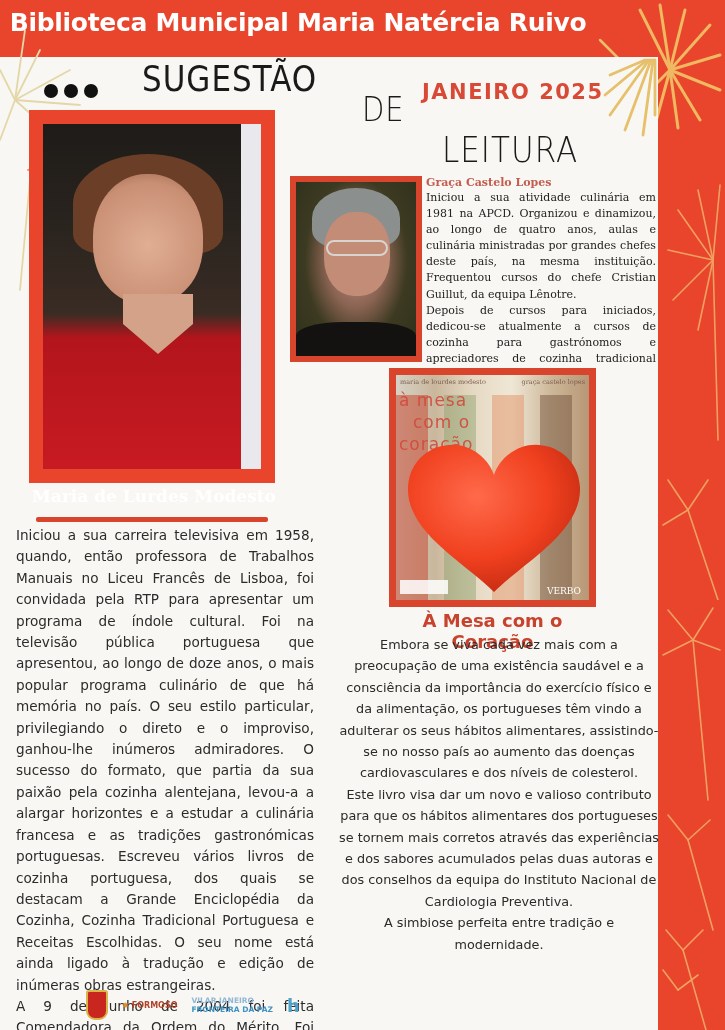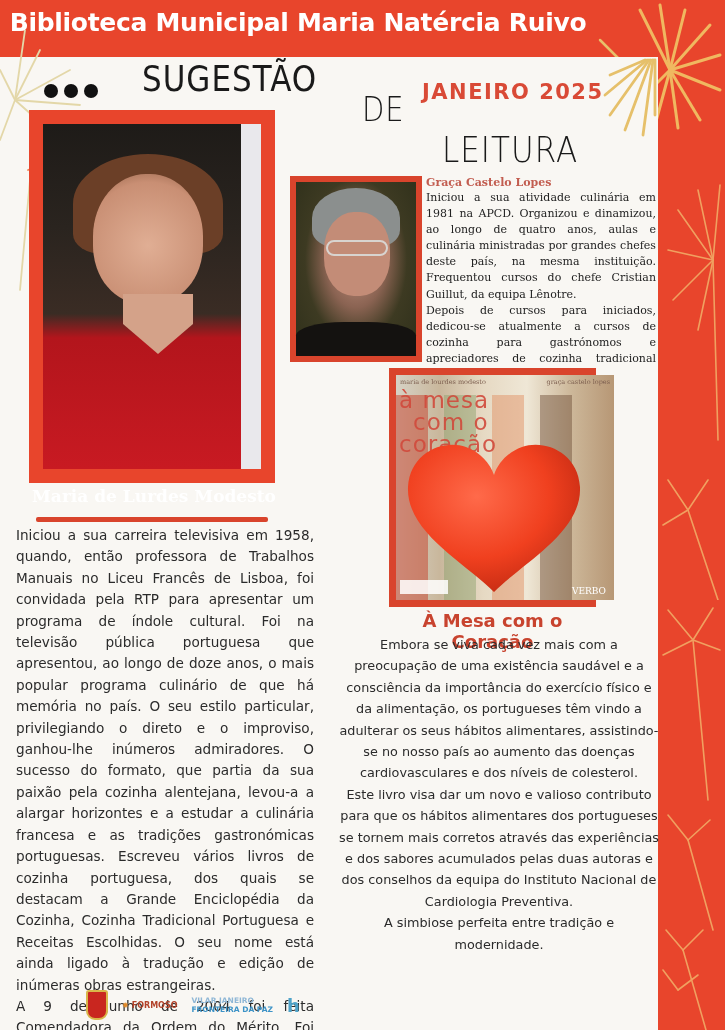--- a/index.html
+++ b/index.html
@@ -28,24 +28,24 @@
   .photo2 .inner { position:absolute; left:6px; top:6px; width:120px; height:174px; background:radial-gradient(ellipse at 50% 45%, #c69482 0%, #8a6352 35%, #3d3a22 60%, #2e2f1a 100%); }
   .photo2 .hair2 { position:absolute; left:16px; top:6px; width:88px; height:60px; border-radius:50% 50% 30% 30%; background:#8b8f8e; }
   .photo2 .face2 { position:absolute; left:28px; top:30px; width:66px; height:84px; border-radius:45%; background:#c38c77; }
   .photo2 .glasses { position:absolute; left:30px; top:58px; width:62px; height:16px; border:2px solid #d8d4d0; border-radius:8px; box-sizing:border-box; }
   .photo2 .body2 { position:absolute; left:0; bottom:0; width:100%; height:34px; background:#141210; border-radius:40% 40% 0 0; }
   .author2 { position:absolute; left:426px; top:176px; font-family:"DejaVu Serif", serif; font-weight:bold; font-size:11px; color:#c25d50; }
   .bio2 { position:absolute; left:426px; top:190px; width:230px; font-family:"DejaVu Serif", serif; font-size:11px; line-height:16.1px; color:#222; text-align:justify; }
   .bio2 p { margin:0; }
   .cover { position:absolute; left:389px; top:368px; width:207px; height:239px; background:#d9442c; }
   .cover .inner { position:absolute; left:7px; top:7px; width:193px; height:225px; overflow:hidden;
-    background:linear-gradient(90deg,#d6d2c5 0%,#c9b79c 20%,#e6d9c3 40%,#efe7d6 60%,#cdb89a 80%,#b79775 100%);padding-left:25px; }
+    background:linear-gradient(90deg,#d6d2c5 0%,#c9b79c 20%,#e6d9c3 40%,#efe7d6 60%,#cdb89a 80%,#b79775 100%); }
   .cover .strip { position:absolute; top:20px; bottom:0; width:32px; }
   .cover .covauth { position:absolute; top:3px; font-size:6.5px; color:#7b5d4e; font-family:"DejaVu Serif", serif; }
-  .cover .covtitle { position:absolute; left:3px; top:14px; font-family:"DejaVu Sans", sans-serif; font-size:23px; line-height:22px; color:#d14a3c; letter-spacing:1px; opacity:0.9; }
+  .cover .covtitle { position:absolute; left:3px; top:14px; font-family:"DejaVu Sans", sans-serif; font-size:17px; line-height:22px; color:#d14a3c; letter-spacing:1px; opacity:0.9; }
   .cover .heart { position:absolute; left:8px; top:62px; width:180px; height:160px; }
   .cover .pub { position:absolute; right:8px; bottom:4px; font-size:9px; color:#fff; font-family:"DejaVu Serif", serif; }
   .cover .logo-sm { position:absolute; left:4px; bottom:6px; width:48px; height:14px; background:#fff; opacity:0.85; }
   .book-title { position:absolute; left:380px; top:610px; width:225px; text-align:center; font-family:"DejaVu Sans", sans-serif; font-weight:bold; font-size:18px; color:#c8432e; }
   .bio3 { position:absolute; left:338px; top:634px; width:322px; font-family:"DejaVu Sans", sans-serif; font-size:12.8px; line-height:21.4px; color:#2b2b2b; }
   .bio3 p { margin:0;text-align:center; }
   .logos { position:absolute; left:86px; top:990px; display:flex; align-items:center; gap:14px; }
   .crest { width:18px; height:26px; background:#c9261f; border:2px solid #d9b64a; border-radius:3px 3px 9px 9px; }
   .logo-almeida { font-family:"DejaVu Sans", sans-serif; font-size:8px; font-weight:bold; color:#b3432a; display:flex; align-items:center; gap:3px; }
   .logo-vilar { font-family:"DejaVu Sans", sans-serif; font-size:7.5px; line-height:9px; color:#8fb7d6; font-weight:bold; }

